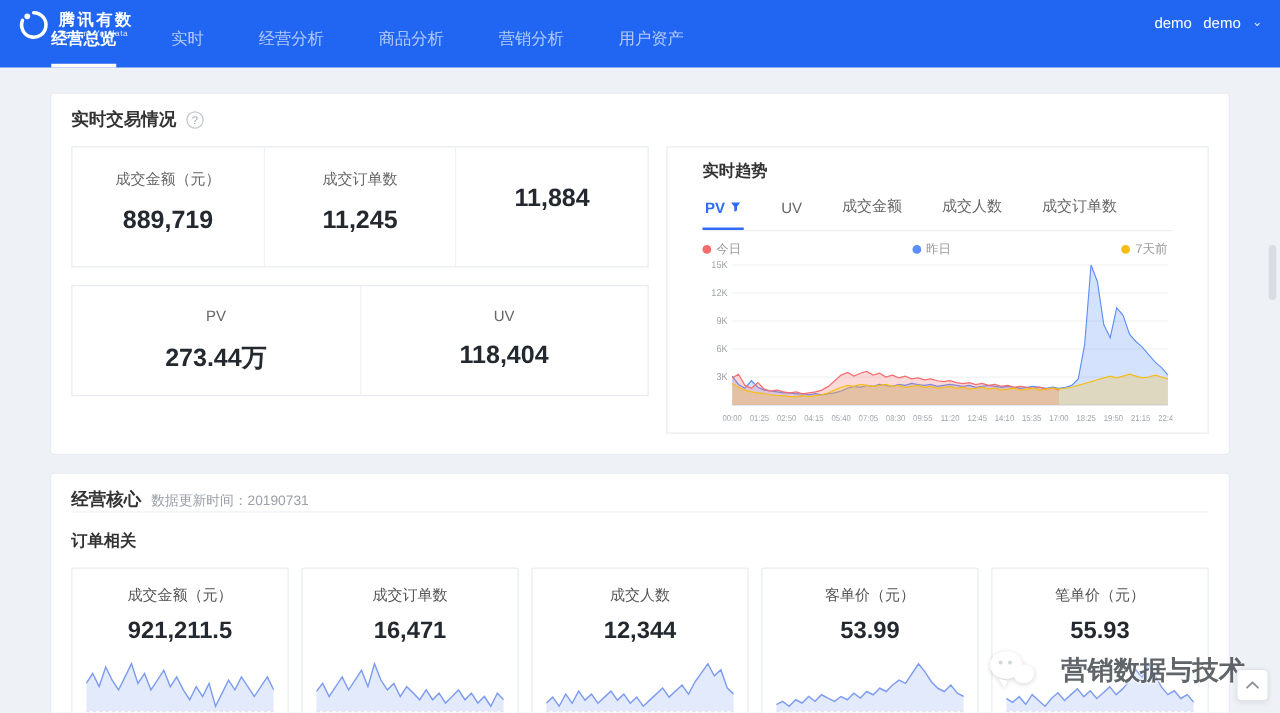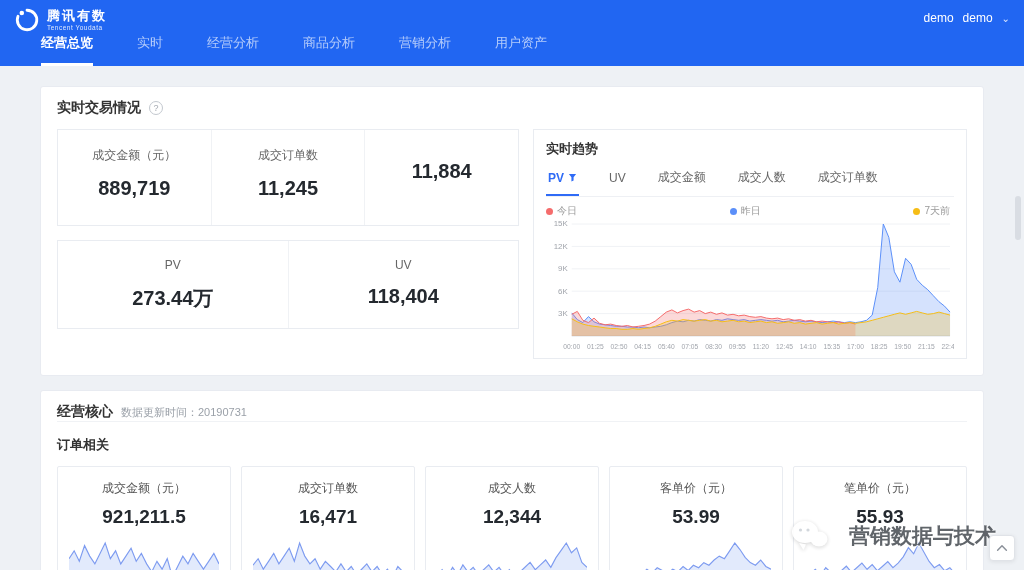--- a/index.html
+++ b/index.html
@@ -5,21 +5,21 @@
   * { box-sizing: border-box; margin: 0; padding: 0; }
   html,body { width: 1024px; height: 570px; }
   body {
     font-family: "Liberation Sans", "DejaVu Sans", sans-serif;
     background: #eef1f5;
     overflow: hidden;
     position: relative;
     color: #333;
   }
   
-  header { position: relative; height: 66px; background: #2166f2; color: #fff; }
+  header { position: relative; height: 54px; background: #2166f2; color: #fff; }
   .logo { position: absolute; left: 14px; top: 7px; display: flex; align-items: center; gap: 7px; cursor: pointer; }
   .logo-icon svg { display:block; }
   .logo-text { display: flex; flex-direction: column; line-height: 1.15; }
   .logo-cn { font-size: 13px; font-weight: bold; letter-spacing: 2px; }
   .logo-en { font-size: 6.5px; opacity: .85; letter-spacing: .5px; }
   .user { position: absolute; right: 14px; top: 11px; font-size: 12px; display: flex; gap: 9px; align-items: center; cursor: pointer; }
   .caret { font-size: 10px; opacity: .85; }
   nav { position: absolute; left: 41px; bottom: 0; display: flex; gap: 44px; }
   .nav-item { font-size: 13px; color: rgba(255,255,255,.66); padding-bottom: 11px; cursor: pointer; border-bottom: 3px solid transparent; }
   .nav-item.active { color: #fff; font-weight: bold; border-bottom-color: #fff; }
@@ -33,21 +33,21 @@
   .update-time { font-size: 11px; color: #9aa0a8; }
   
   .rt-content { display: flex; gap: 14px; margin-top: 12px; }
   .rt-left { width: 462px; display: flex; flex-direction: column; gap: 14px; }
   .metric-card { border: 1px solid #e9ecf1; display: flex; height: 97px; }
   .metric-card.traffic { height: 89px; }
   .metric { flex: 1; text-align: center; padding-top: 17px; }
   .metric + .metric { border-left: 1px solid #f0f2f5; }
   .metric-label { font-size: 12px; color: #666; }
   .metric-value { font-size: 20px; font-weight: bold; color: #24292f; margin-top: 13px; }
-  .trend-card { flex: 1; border: 1px solid #e9ecf1; padding: 10px 12px 4px; }
+  .trend-card { flex: 1; border: 1px solid #e9ecf1; padding: 10px 28px 4px; }
   .trend-title { font-size: 13px; font-weight: bold; color: #333; }
   .trend-tabs { display: flex; gap: 28px; border-bottom: 1px solid #eef0f4; margin-top: 5px; }
   .tab { font-size: 12px; color: #666; padding: 6px 2px 8px; cursor: pointer; border-bottom: 2px solid transparent; display: flex; align-items: center; gap: 4px; }
   .tab.active { color: #2f6bf6; font-weight: bold; border-bottom-color: #2f6bf6; }
   .legend { display: flex; justify-content: space-between; gap: 14px; font-size: 10px; color: #999; margin: 7px 4px 0 0; }
   .legend-item { display: flex; align-items: center; gap: 4px; cursor: pointer; }
   .dot { width: 7px; height: 7px; border-radius: 50%; display: inline-block; }
   .trend-chart { display: block; width: 100%; height: 136px; }
   
   .core-title-row { border-bottom: 1px solid #f0f2f5; }

